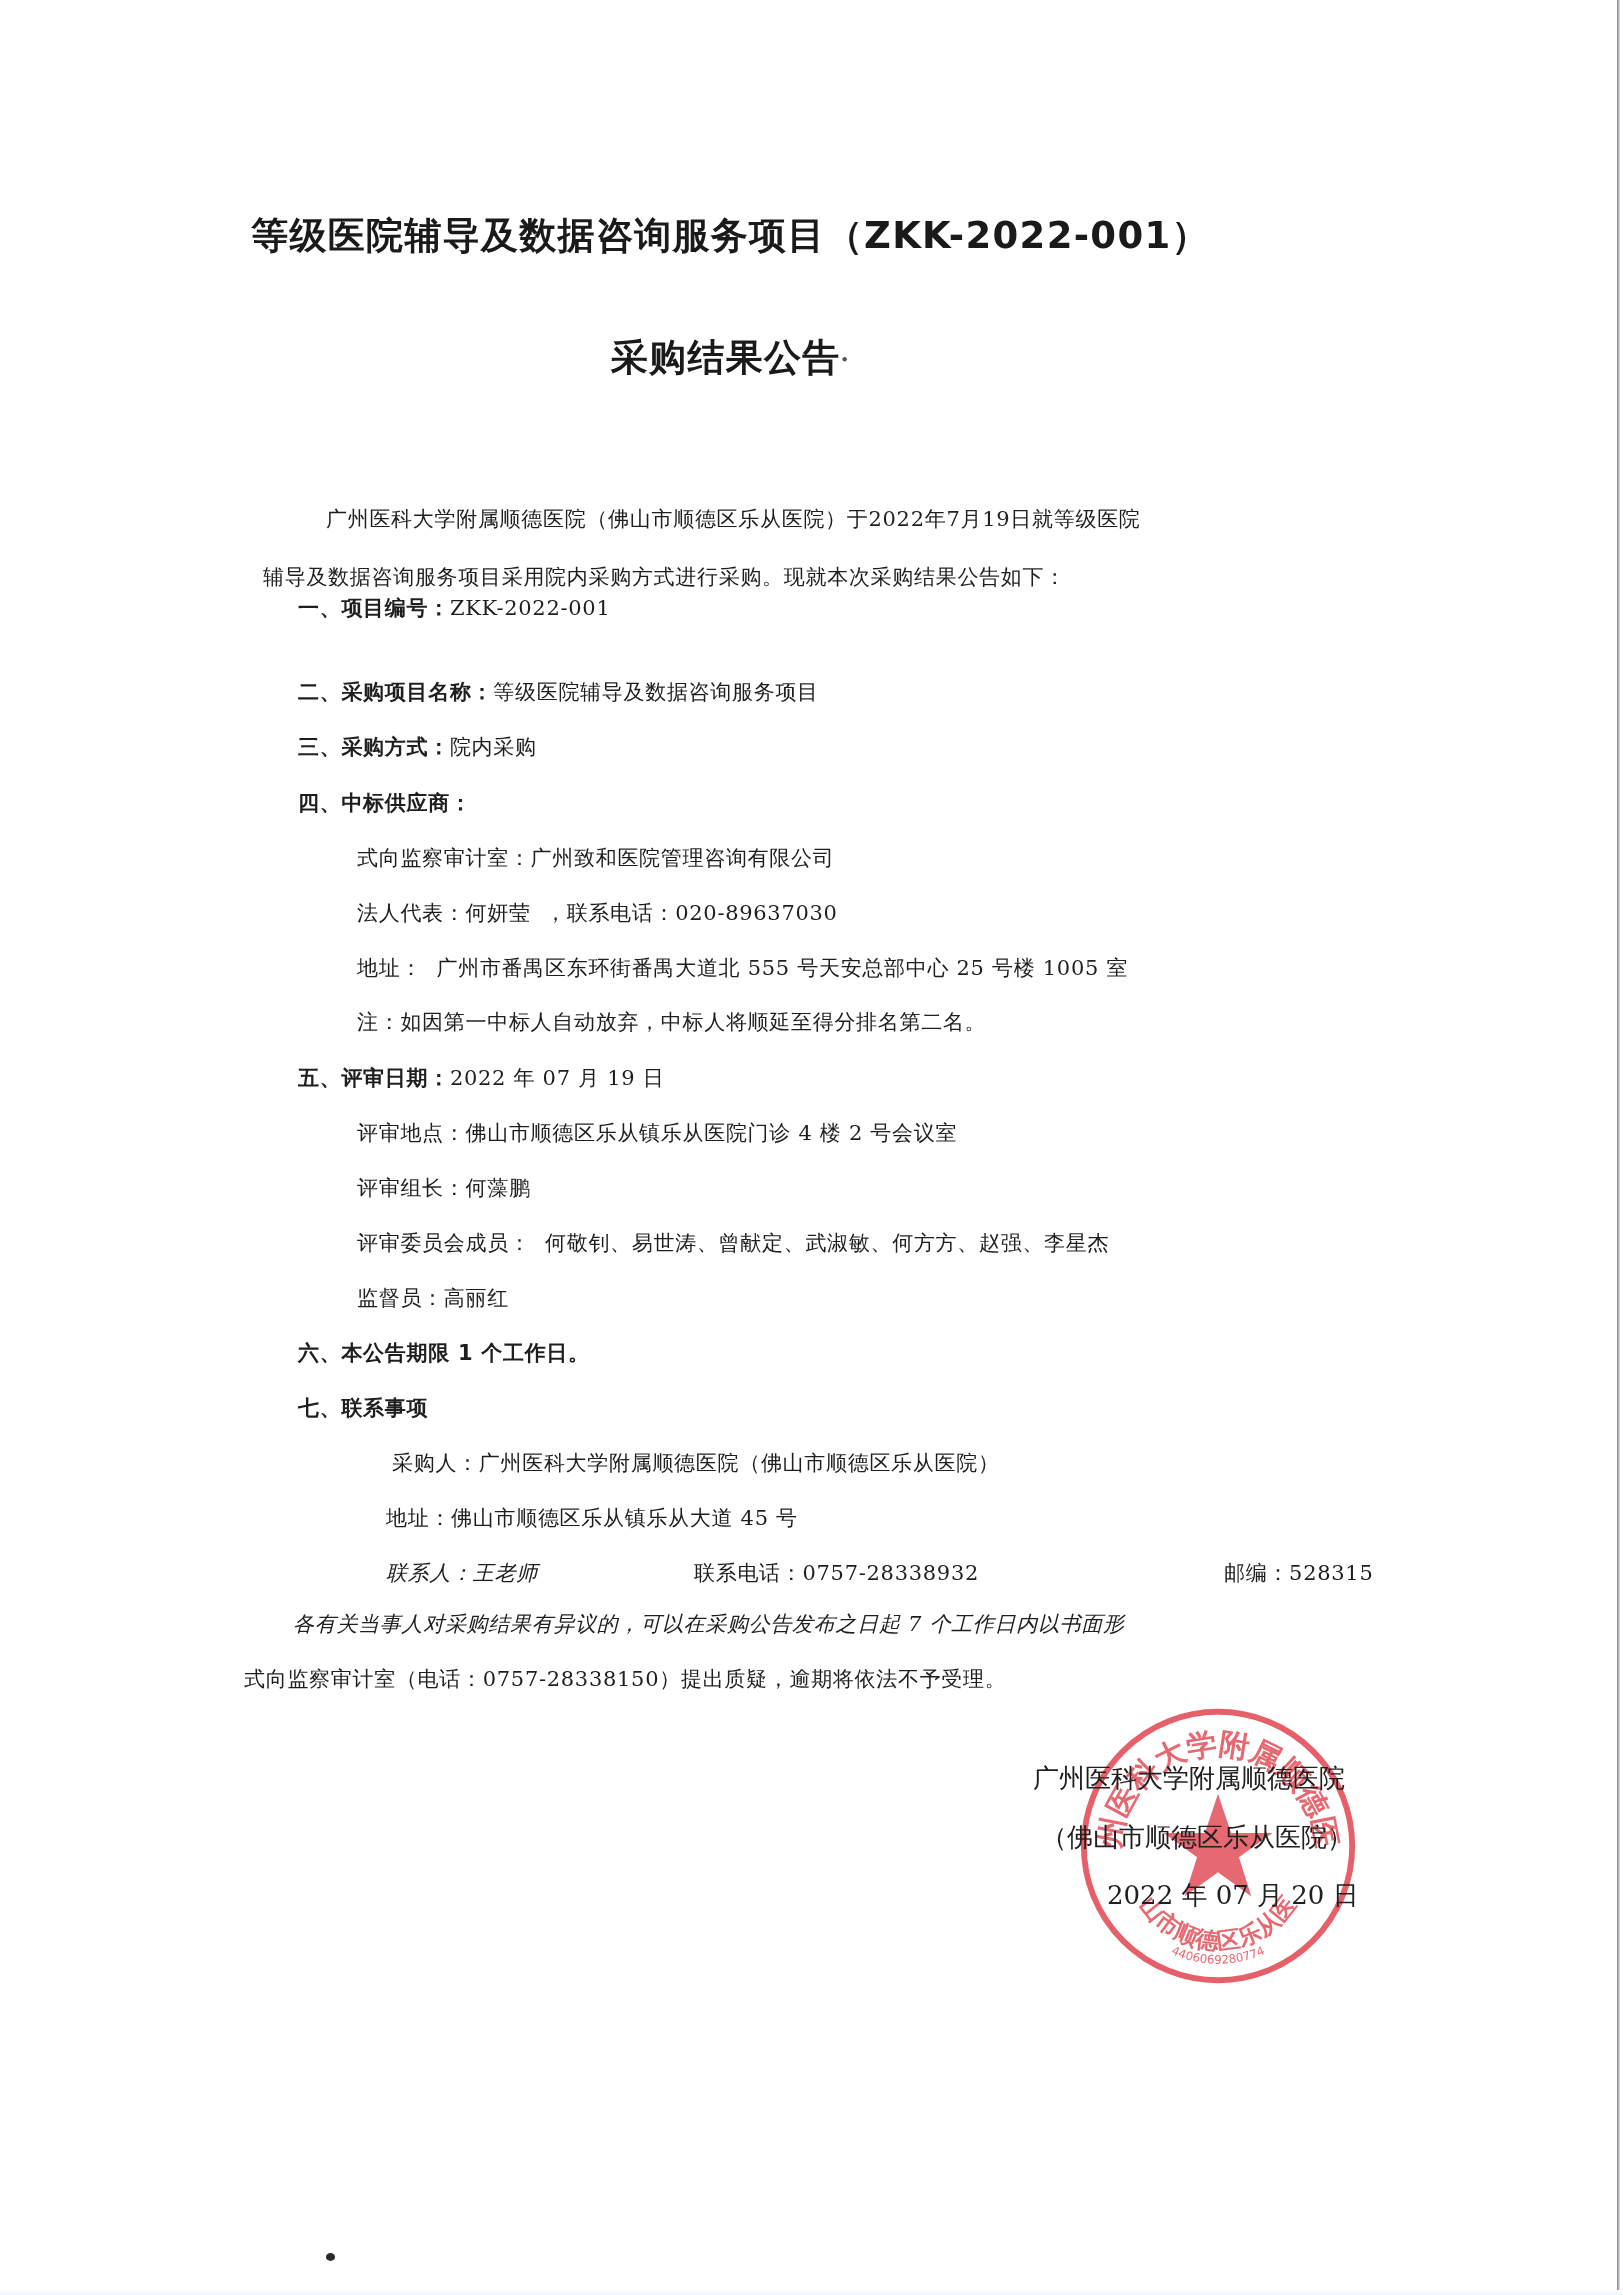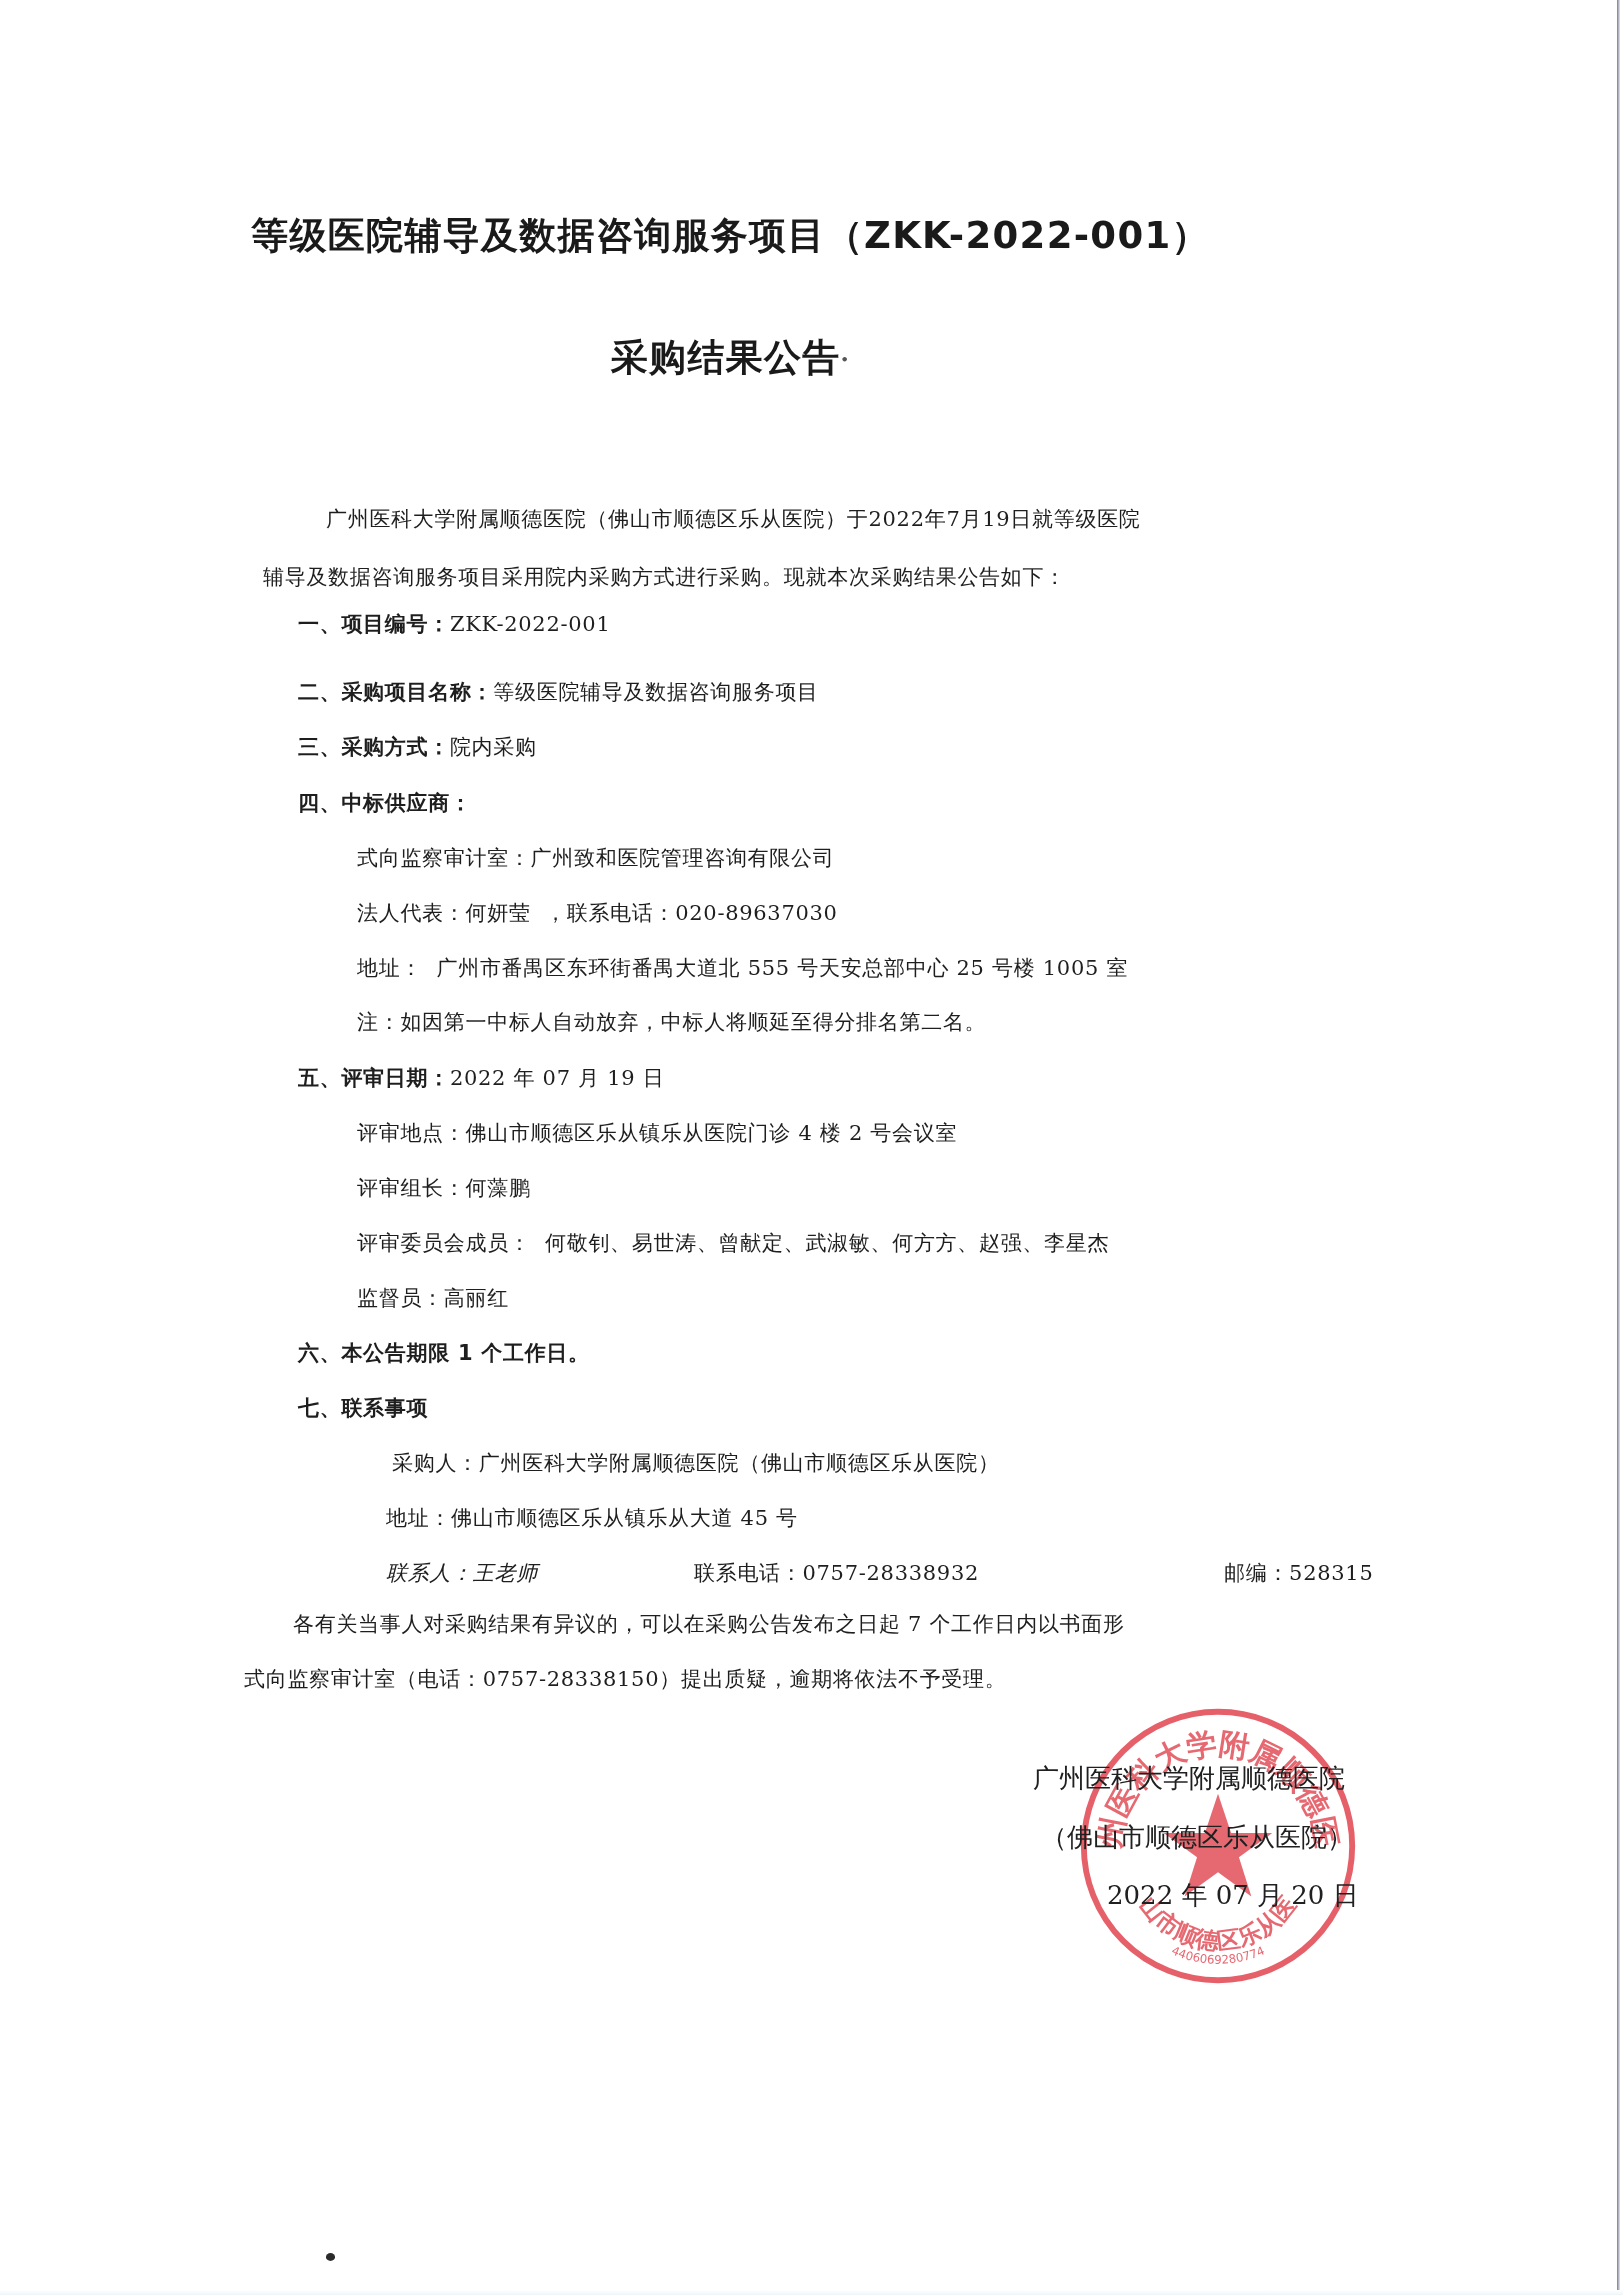--- a/index.html
+++ b/index.html
@@ -61,41 +61,41 @@
   .line {
     position: absolute;
     font-size: 21px;
     line-height: 1.2;
     white-space: nowrap;
     letter-spacing: 0.7px;
   }
   .b { font-weight: bold; font-family: "DejaVu Sans", "Liberation Sans", sans-serif; }
   .intro1 { left: 326px; top: 507px; }
   .intro2 { left: 263px; top: 565px; }
-  .s1 { left: 298px; top: 612px; }
+  .s1 { left: 298px; top: 596px; }
   .s2 { left: 298px; top: 680px; }
   .s3 { left: 298px; top: 735px; }
   .s4 { left: 298px; top: 791px; }
   .s4a { left: 357px; top: 846px; }
   .s4b { left: 357px; top: 901px; }
   .s4c { left: 357px; top: 956px; }
   .s4d { left: 357px; top: 1010px; }
   .s5 { left: 298px; top: 1066px; }
   .s5a { left: 357px; top: 1121px; }
   .s5b { left: 357px; top: 1176px; }
   .s5c { left: 357px; top: 1231px; }
   .s5d { left: 357px; top: 1286px; }
   .s6 { left: 298px; top: 1341px; }
   .s7 { left: 298px; top: 1396px; }
   .s7a { left: 392px; top: 1451px; text-align: center; }
   .s7b { left: 386px; top: 1506px; }
   .s7c-1 { left: 386px; top: 1561px; font-style: italic; }
   .s7c-2 { left: 694px; top: 1561px; }
   .s7c-3 { left: 1224px; top: 1561px; }
-  .obj1 { left: 293px; top: 1612px; }
+  .obj1 { left: 293px; top: 1612px; font-style: italic; }
   .obj2 { left: 244px; top: 1667px; }
   .gap { display: inline-block; width: 14.4px; }
 
   .seal {
     position: absolute;
     left: 1074px;
     top: 1702px;
     width: 288px;
     height: 288px;
   }

